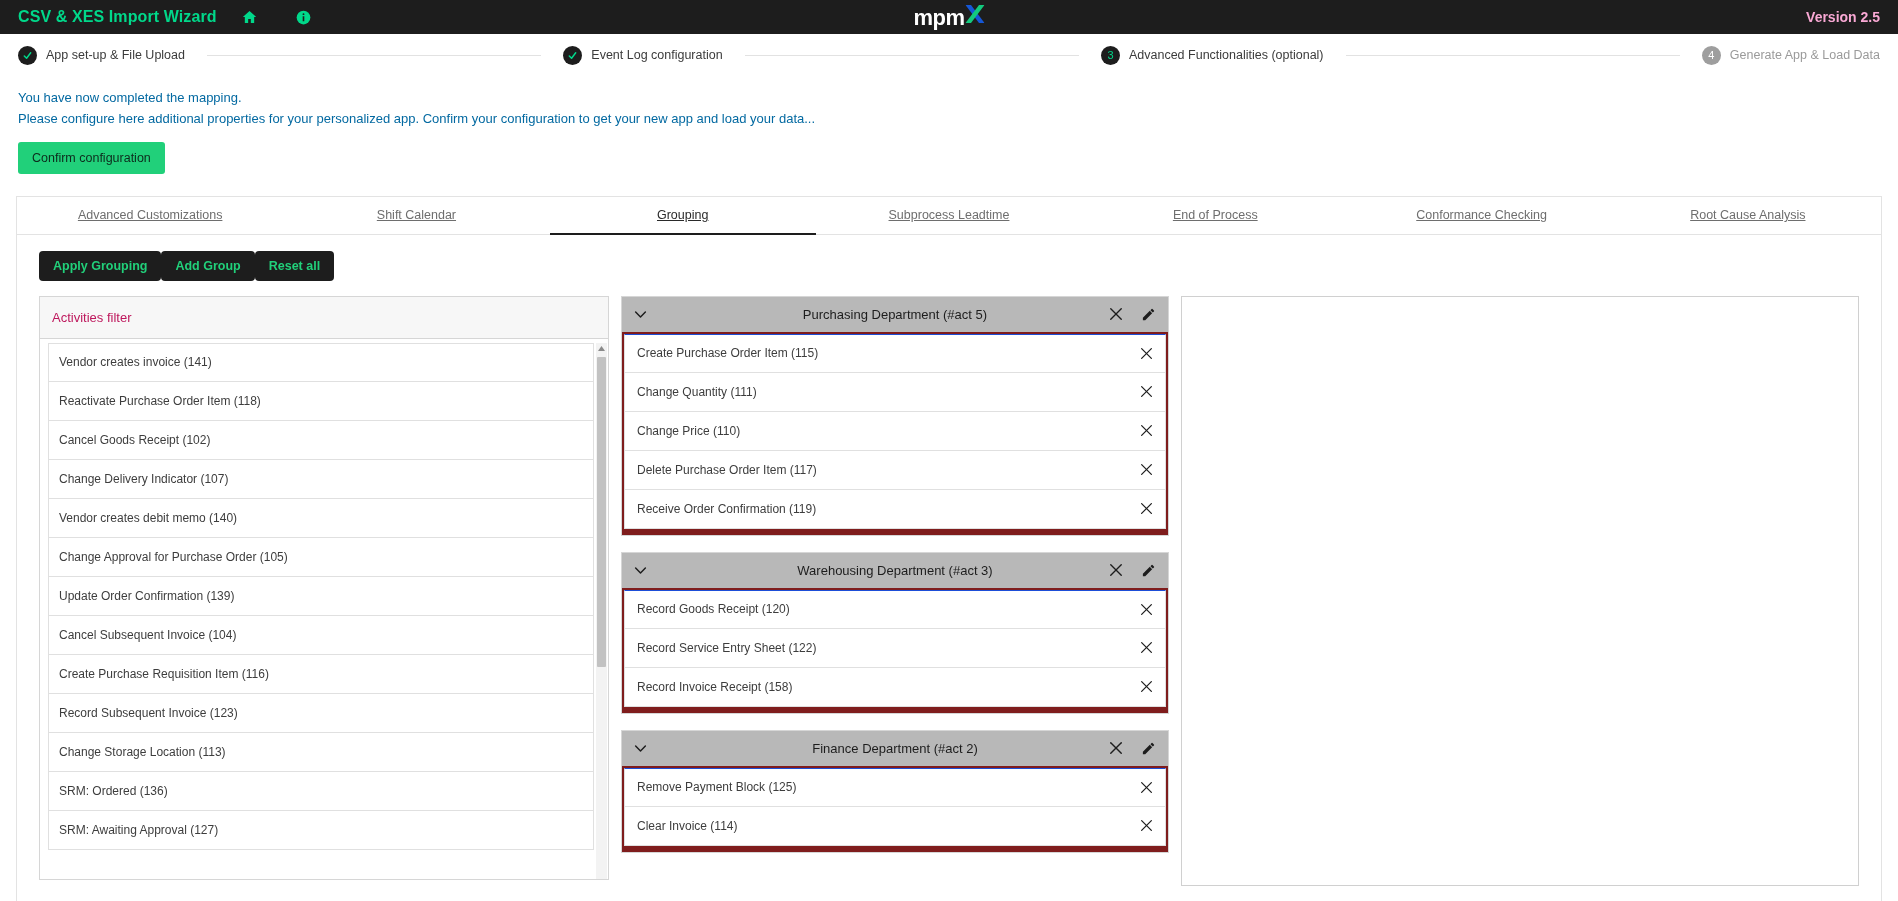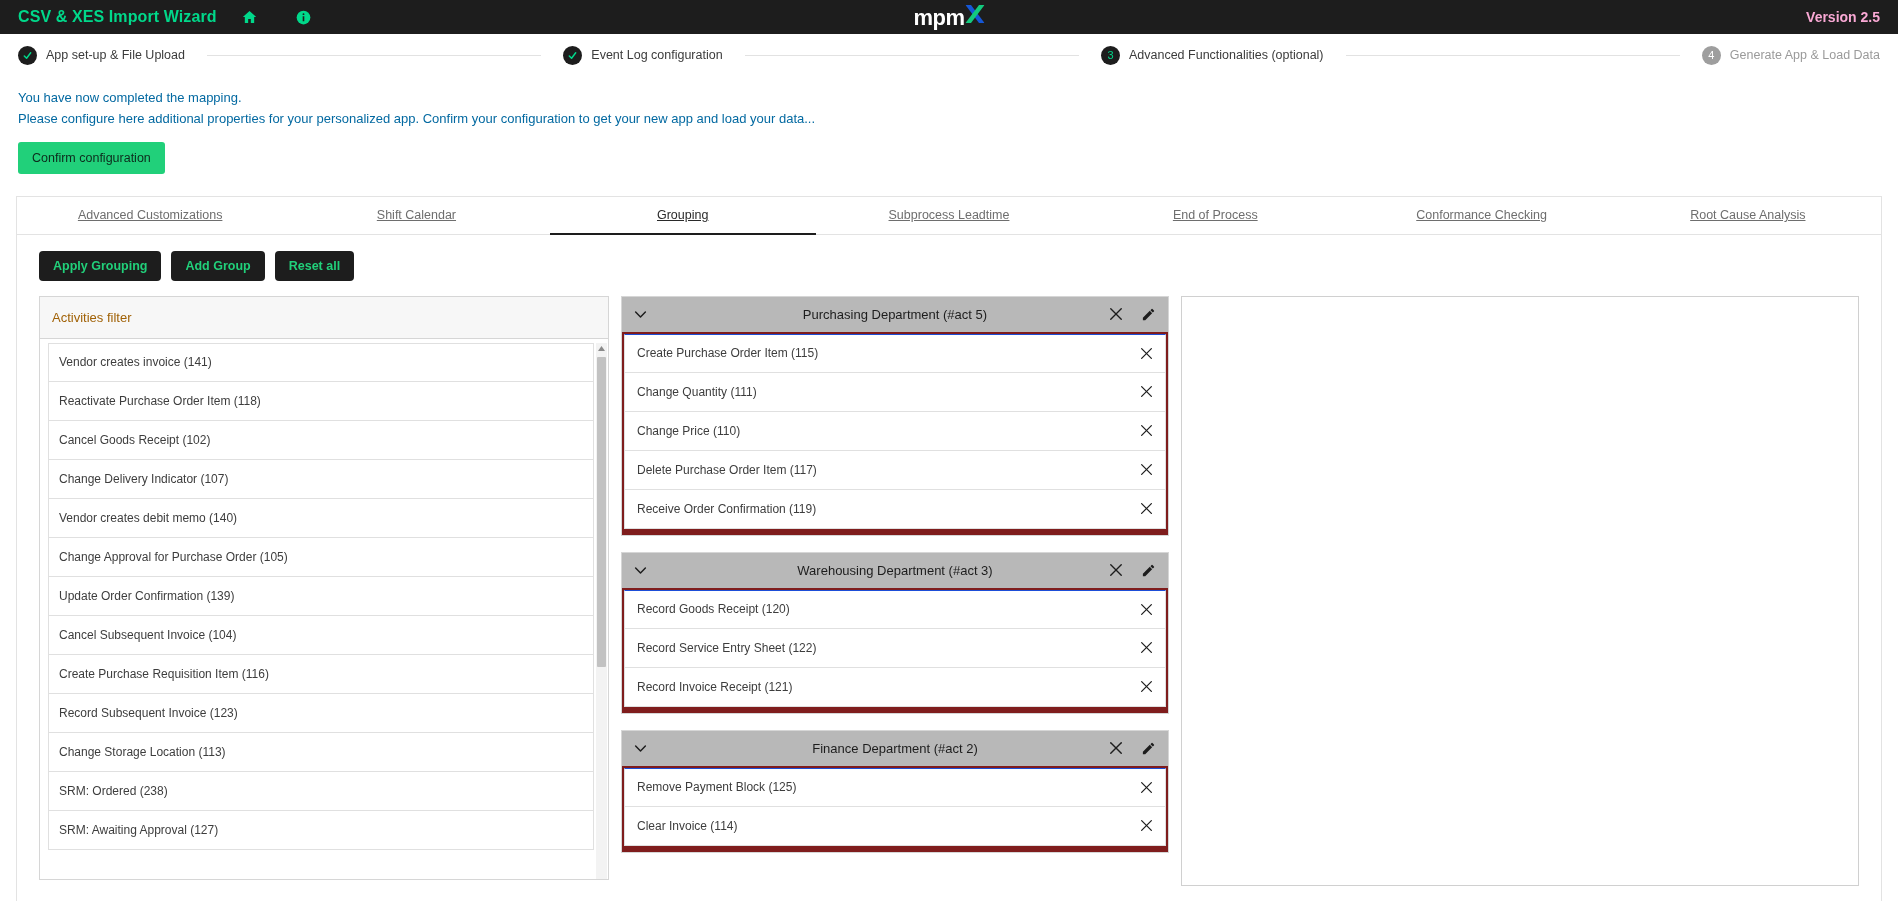--- a/index.html
+++ b/index.html
@@ -117,21 +117,21 @@
   .tab.active { color: #2a2a2a; }
   .tab.active::after {
     content: "";
     position: absolute;
     left: 0; right: 0; bottom: -1px;
     height: 2px;
     background: #1d1d1d;
   }
 
   
-  .toolbar { display: flex; gap: 10px; padding: 16px 22px 0 22px; }
+  .toolbar { display: flex; padding: 16px 22px 0 22px; }
   .tool-btn {
     background: #1d1d1d;
     color: #21d07a;
     border: none;
     border-radius: 4px;
     padding: 8px 14px;
     font-size: 12.5px;
     font-weight: bold;
     font-family: "Liberation Sans", sans-serif;
     cursor: pointer;
@@ -145,21 +145,21 @@
     width: 570px;
     flex: 0 0 570px;
     border: 1px solid #d6d6d6;
     background: #fff;
   }
   .activities-head {
     height: 42px;
     display: flex; align-items: center;
     padding: 0 12px;
     font-size: 13px;
-    color: #a16207;
+    color: #be185d;
     background: #f7f7f7;
     border-bottom: 1px solid #d6d6d6;
   }
   .activities-scroll {
     position: relative;
     height: 540px;
     overflow: hidden;
     background: #fff;
     padding: 4px 0 0 0;
   }
@@ -347,21 +347,21 @@
         <div class="activity-row">Reactivate Purchase Order Item (118)</div>
         <div class="activity-row">Cancel Goods Receipt (102)</div>
         <div class="activity-row">Change Delivery Indicator (107)</div>
         <div class="activity-row">Vendor creates debit memo (140)</div>
         <div class="activity-row">Change Approval for Purchase Order (105)</div>
         <div class="activity-row">Update Order Confirmation (139)</div>
         <div class="activity-row">Cancel Subsequent Invoice (104)</div>
         <div class="activity-row">Create Purchase Requisition Item (116)</div>
         <div class="activity-row">Record Subsequent Invoice (123)</div>
         <div class="activity-row">Change Storage Location (113)</div>
-        <div class="activity-row">SRM: Ordered (238)</div>
+        <div class="activity-row">SRM: Ordered (136)</div>
         <div class="activity-row">SRM: Awaiting Approval (127)</div>
 
         <div class="scrollbar-track">
           <div class="scrollbar-arrow">
             <svg width="7" height="5" viewBox="0 0 10 7" aria-hidden="true">
               <polygon points="5,0 10,7 0,7" fill="#8a8a8a"></polygon>
             </svg>
           </div>
           <div class="scrollbar-thumb"></div>
         </div>
@@ -476,21 +476,21 @@
           <div class="group-row">
             <span>Record Service Entry Sheet (122)</span>
             <span class="row-x icon-btn">
               <svg width="13" height="13" viewBox="0 0 16 16" fill="none" stroke="#1d1d1d" stroke-width="1.5" stroke-linecap="round" aria-hidden="true">
                   <line x1="2" y1="2" x2="14" y2="14"></line>
                   <line x1="14" y1="2" x2="2" y2="14"></line>
                 </svg>
             </span>
           </div>
           <div class="group-row">
-            <span>Record Invoice Receipt (121)</span>
+            <span>Record Invoice Receipt (158)</span>
             <span class="row-x icon-btn">
               <svg width="13" height="13" viewBox="0 0 16 16" fill="none" stroke="#1d1d1d" stroke-width="1.5" stroke-linecap="round" aria-hidden="true">
                   <line x1="2" y1="2" x2="14" y2="14"></line>
                   <line x1="14" y1="2" x2="2" y2="14"></line>
                 </svg>
             </span>
           </div>
         </div>
       </div>
 

